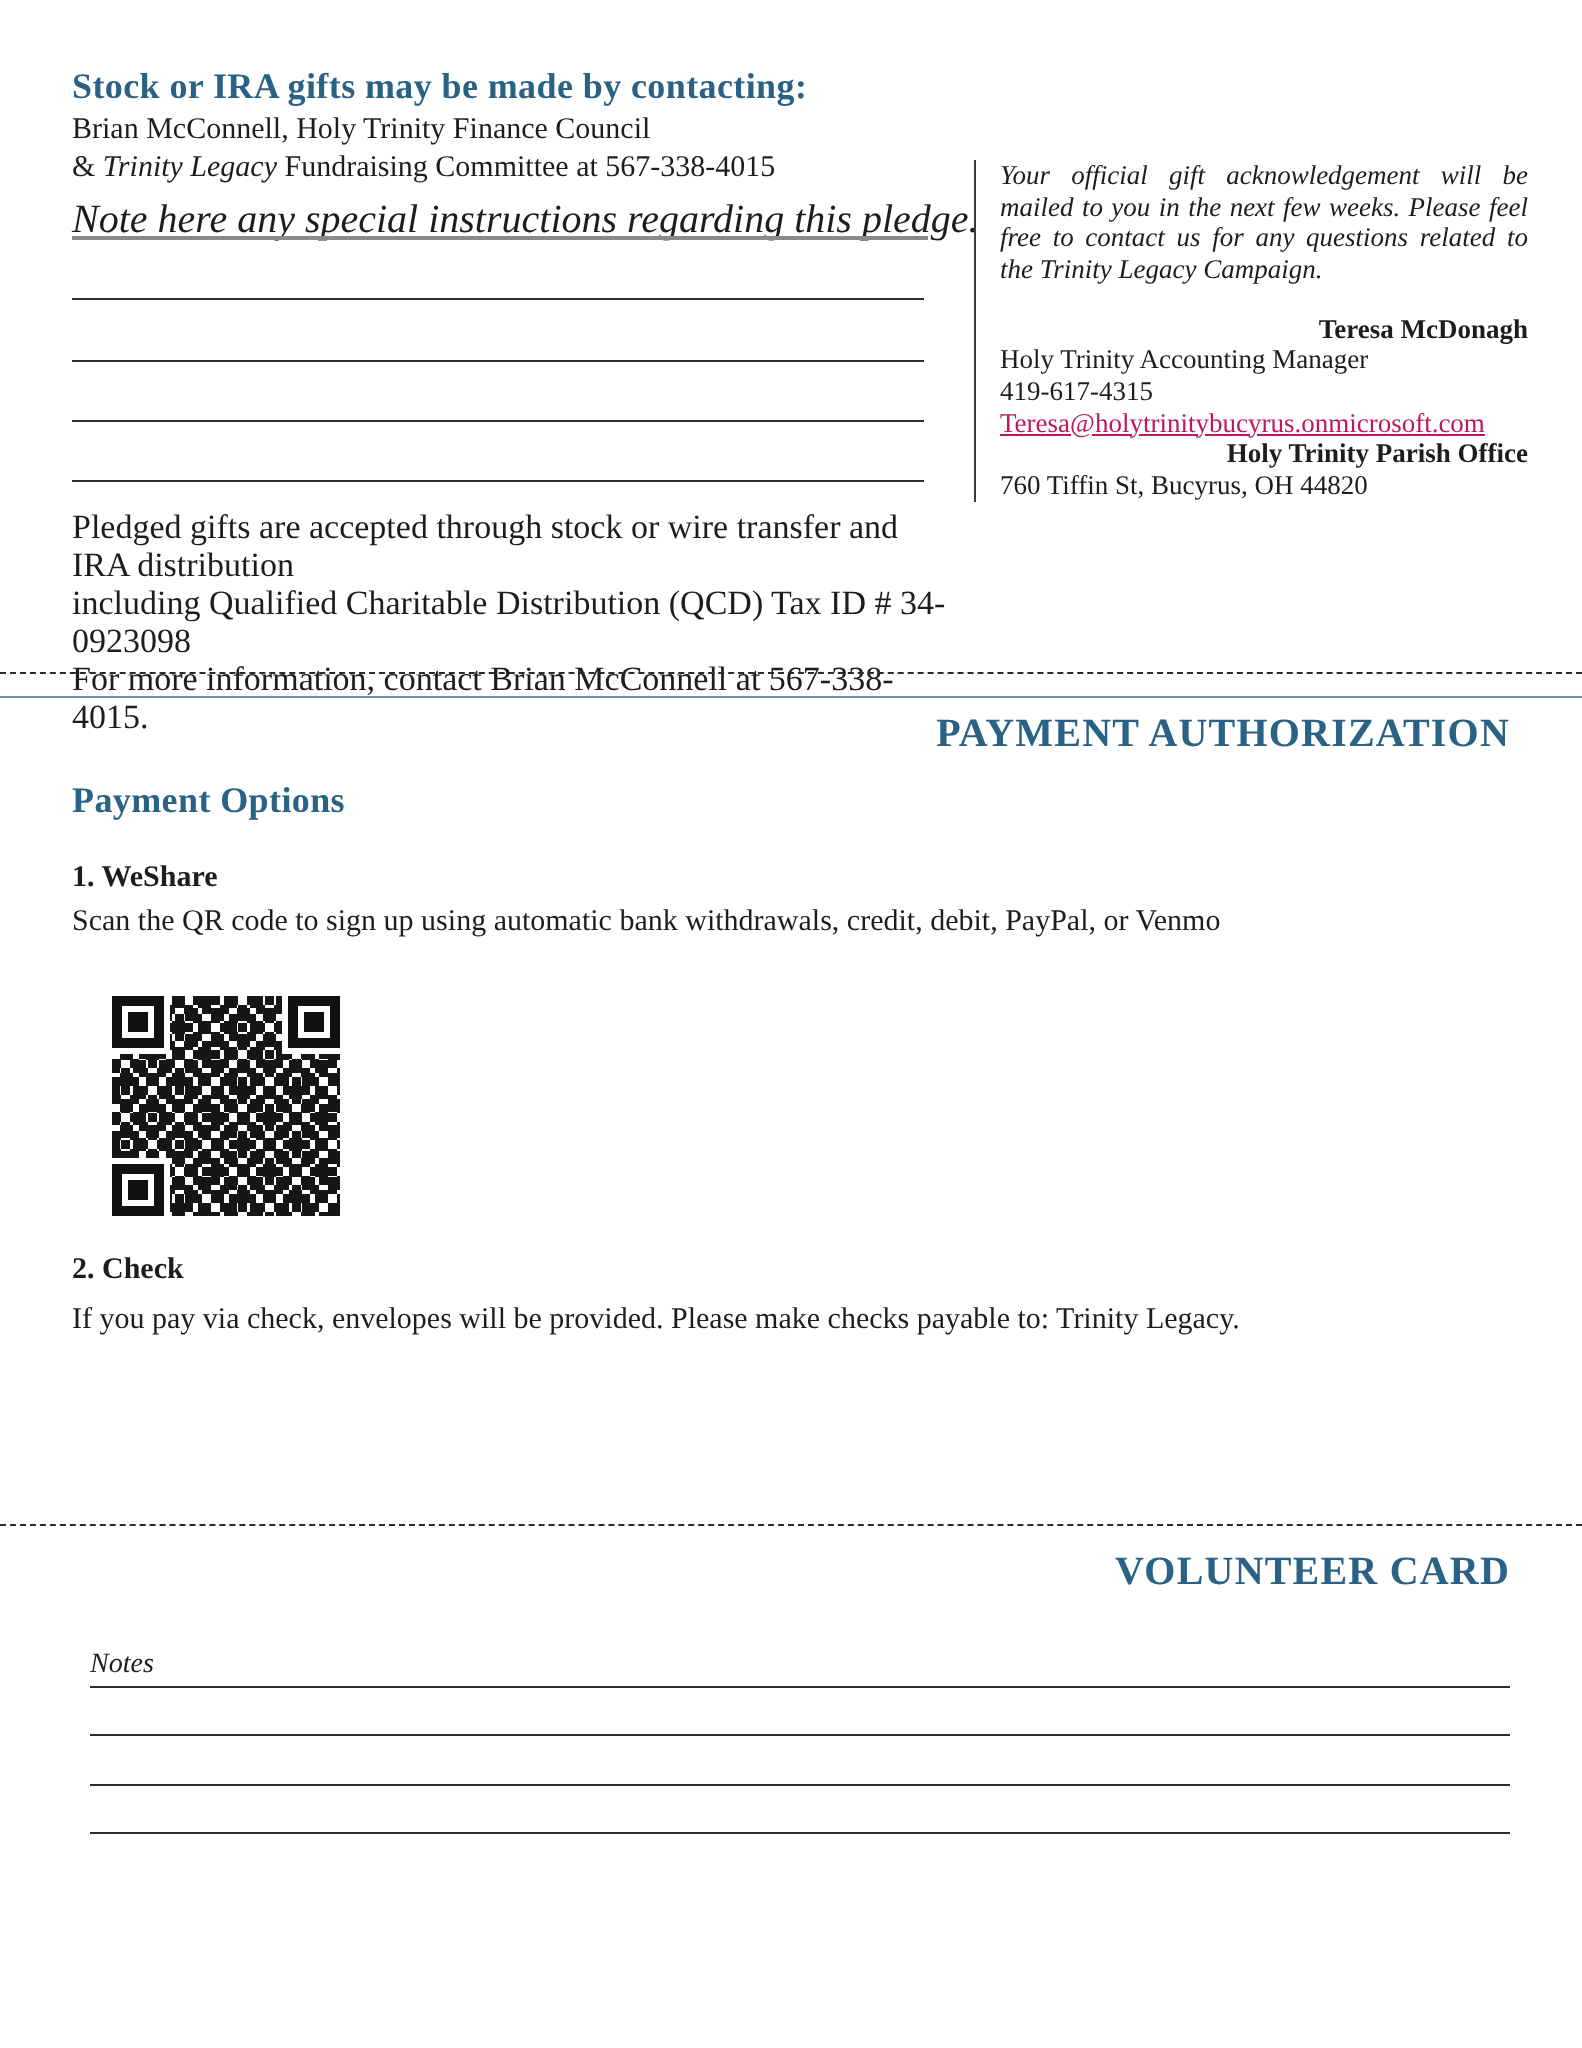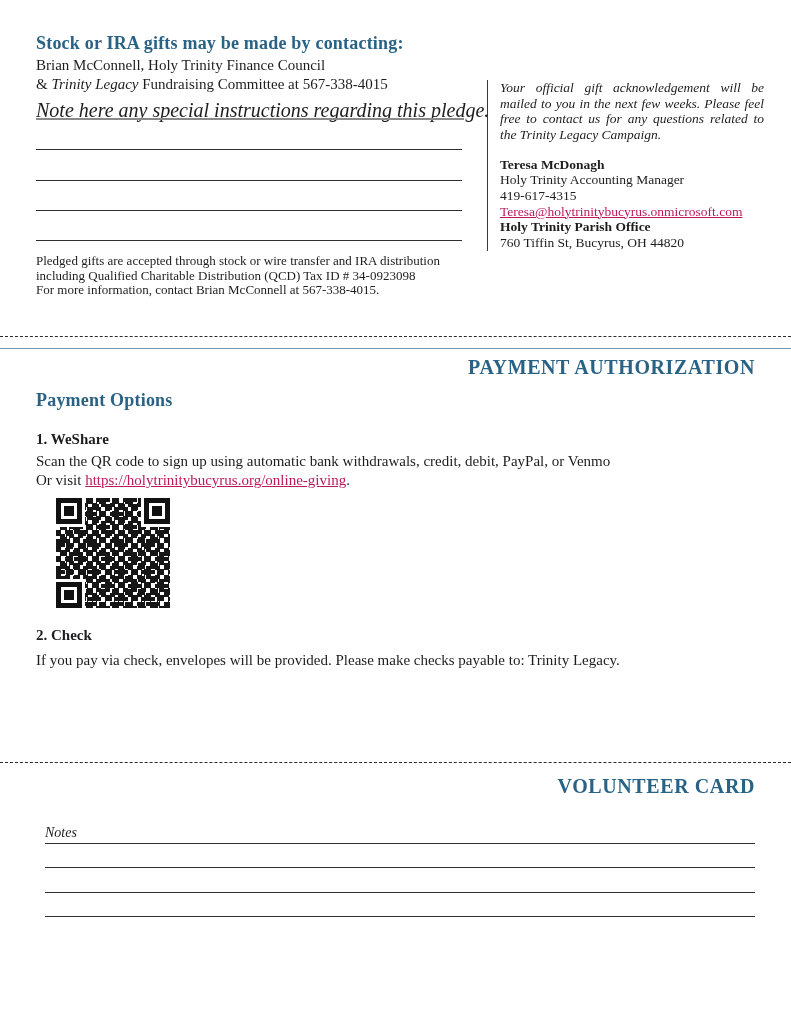--- a/index.html
+++ b/index.html
@@ -5,23 +5,23 @@
   html,body{margin:0;padding:0;background:#ffffff;}
   .page{
     position:relative;width:791px;height:919px;background:#ffffff;
     font-family:"Liberation Serif","DejaVu Serif",serif;color:#1d1d1f;
     overflow:hidden;margin:0 auto;
   }
   .abs{position:absolute;}
   .h-blue{color:#2a6285;font-weight:bold;font-size:18px;letter-spacing:.2px;}
   .h-card{color:#2a6285;font-weight:bold;font-size:20px;letter-spacing:.6px;text-align:right;}
   .body15{font-size:15px;line-height:1.25;}
-  .small12{font-size:13px;line-height:1.12;}
+  .small12{font-size:17px;line-height:1.12;}
   .italic{font-style:italic;}
-  .bold{font-weight:bold;}
+  .bold{font-weight:bold;text-align:right;}
   .rule{border-bottom:1.6px solid #2e2e30;height:0;}
   .rule-gray{border-bottom:2px solid #8a8a8a;height:0;}
   .cutline{border-top:1.6px dashed #2b2b2b;height:0;}
   .blueline{border-top:1.5px solid #6d93a9;height:0;}
   .rightcol{
     border-left:1.6px solid #3a3a3a;padding-left:12px;width:264px;
     font-size:13.5px;line-height:1.16;
   }
   .rightcol p{margin:0;}
   .just{text-align:justify;}
@@ -82,21 +82,20 @@
   <div class="abs cutline" style="left:0;top:336px;width:791px;"></div>
   <div class="abs blueline" style="left:0;top:348px;width:791px;"></div>
 
   <div class="abs h-card" style="left:36px;top:356px;width:719px;">PAYMENT AUTHORIZATION</div>
 
   <div class="abs h-blue" style="left:36px;top:390px;">Payment Options</div>
 
   <div class="abs bold body15" style="left:36px;top:430px;">1. WeShare</div>
   <div class="abs body15" style="left:36px;top:452px;width:680px;">
     <div>Scan the QR code to sign up using automatic bank withdrawals, credit, debit, PayPal, or Venmo</div>
-    <div><span>Or visit </span><a class="doclink">https://holytrinitybucyrus.org/online-giving</a><span>.</span></div>
   </div>
 
   <div class="abs qr" style="left:56px;top:498px;" title="WeShare sign-up QR code">
     <div class="qr-noise"></div>
     <div class="finder f-tl"></div>
     <div class="finder f-tr"></div>
     <div class="finder f-bl"></div>
   </div>
 
   <div class="abs bold body15" style="left:36px;top:626px;">2. Check</div>

